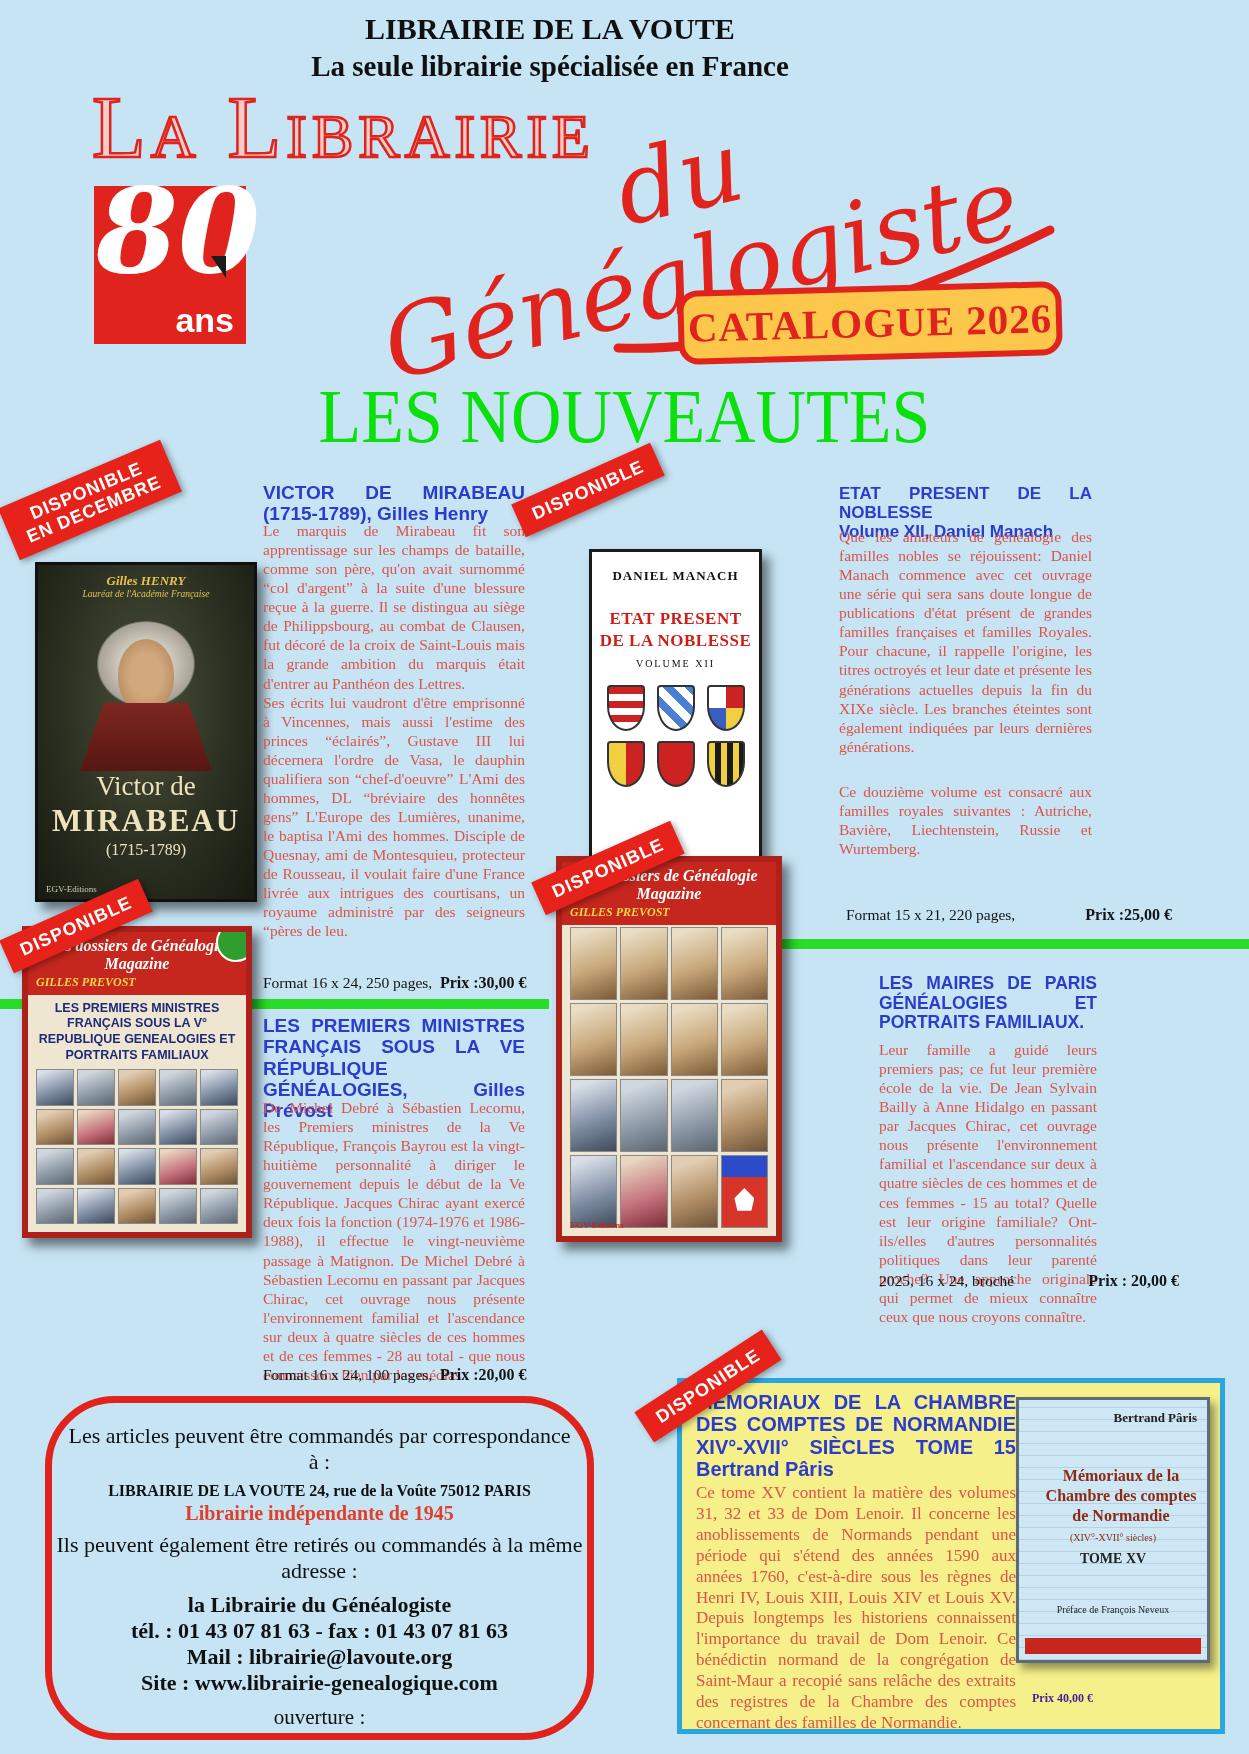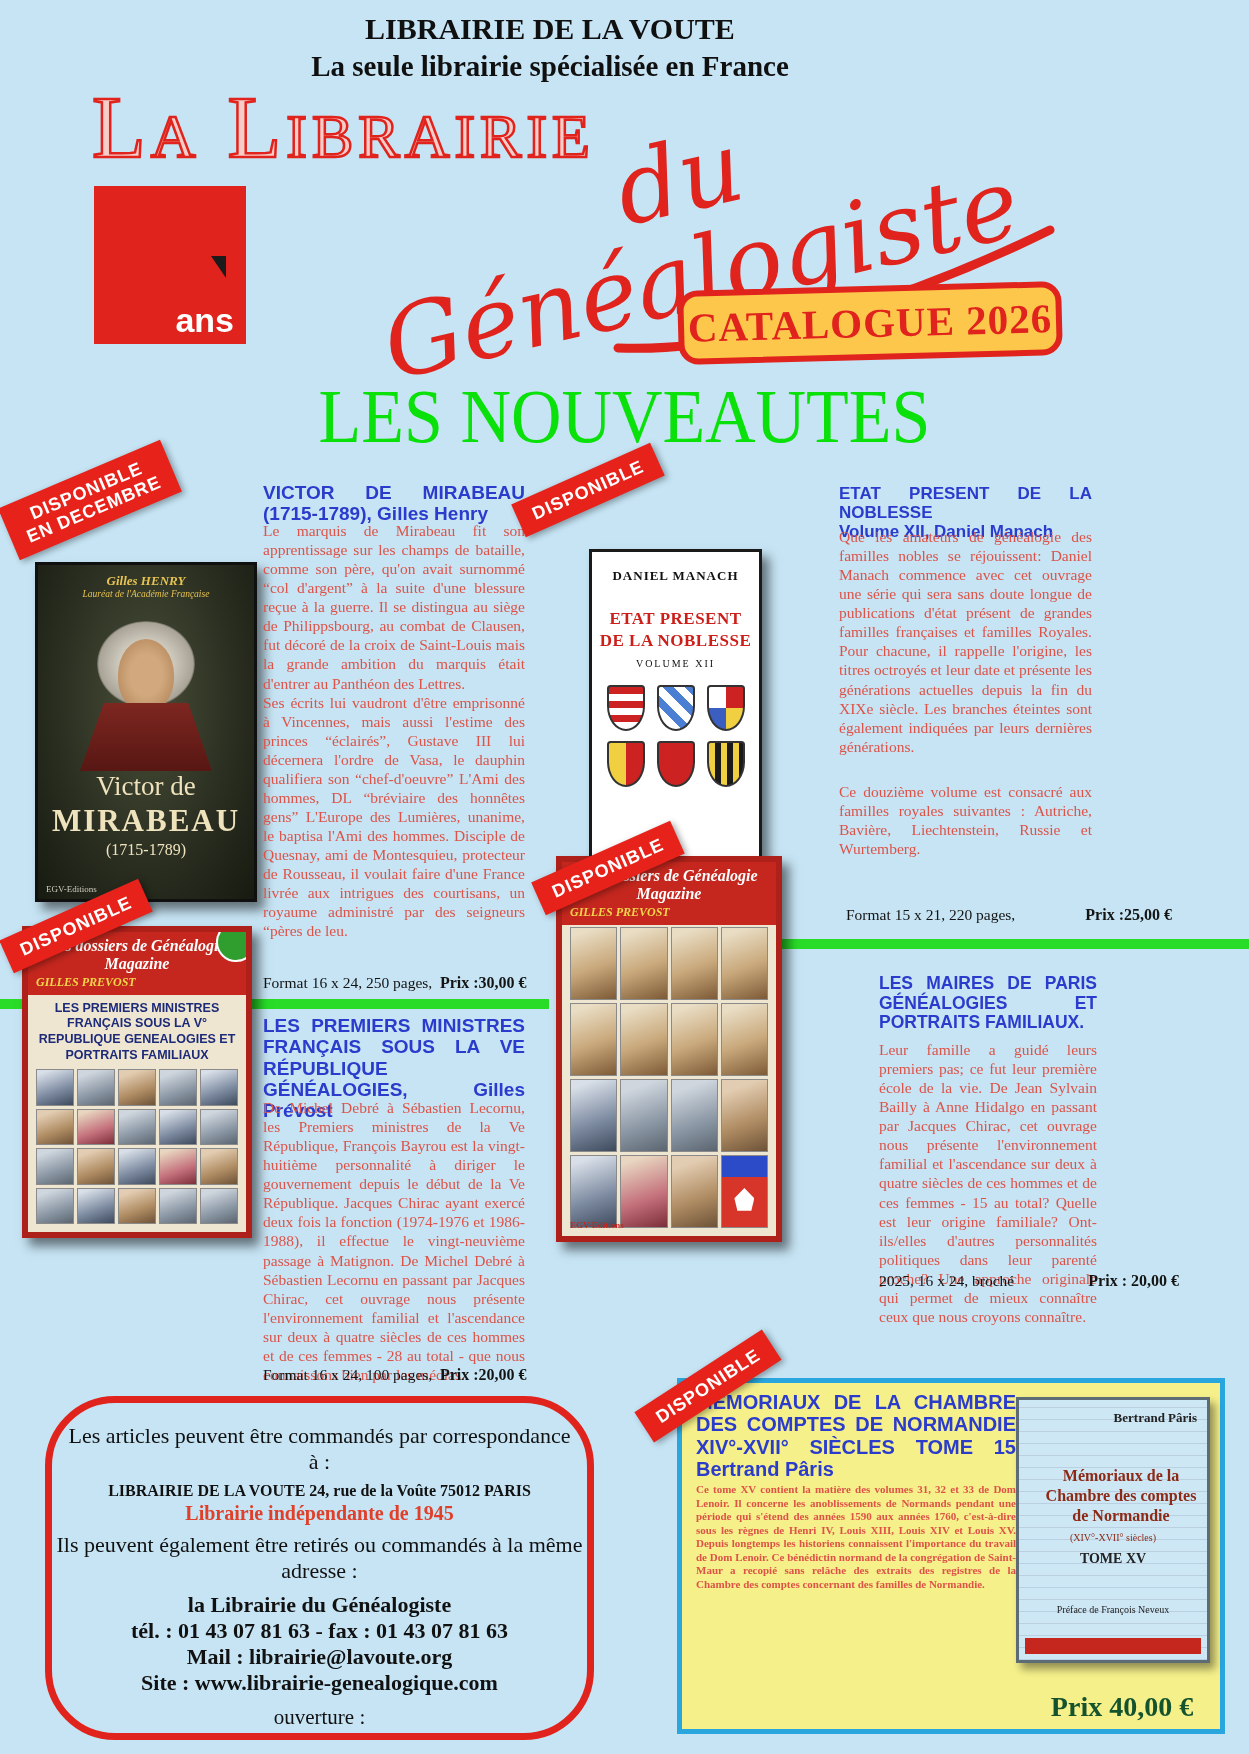--- a/index.html
+++ b/index.html
@@ -114,24 +114,24 @@
   .c5 .st{position:absolute;top:132px;width:100%;text-align:center;font-size:10px;color:#8c2a16;}
   .c5 .tome{position:absolute;top:151px;width:100%;text-align:center;font-weight:bold;font-size:14px;color:#222;}
   .c5 .pre{position:absolute;top:204px;width:100%;text-align:center;font-size:10px;color:#222;}
   .c5 .band{position:absolute;bottom:6px;left:6px;right:6px;height:16px;background:#c5271e;}
 
   
   .panel{position:absolute;left:677px;top:1378px;width:548px;height:356px;background:#f5f08a;
       border:5px solid #2aa6de;box-sizing:border-box;z-index:1;}
   .p-title{position:absolute;left:14px;top:8px;width:320px;color:#2b3ccc;
       font-family:"Liberation Sans",sans-serif;font-weight:bold;font-size:20px;line-height:1.12;text-align:justify;}
-  .p-body{position:absolute;left:14px;top:100px;width:320px;color:#dd5348;font-size:11px;
-      line-height:1.23;text-align:justify;font-weight:bold;}
-  .p-price{position:absolute;left:350px;top:308px;width:180px;text-align:center;font-weight:bold;
-      font-size:28px;color:#14532d;}
+  .p-body{position:absolute;left:14px;top:100px;width:320px;color:#dd5348;font-size:17px;
+      line-height:1.23;text-align:justify;}
+  .p-price{position:absolute;left:350px;top:308px;width:180px;text-align:left;font-weight:bold;
+      font-size:12px;color:#4c1d95;}
 
   
   .contact{position:absolute;left:45px;top:1396px;width:549px;height:344px;border:7px solid #e0231c;
       border-radius:70px;box-sizing:border-box;text-align:center;color:#111;padding-top:16px;z-index:1;}
   .ct1{font-size:22px;margin:4px 14px 7px;}
   .ct2{font-size:16px;font-weight:bold;margin-bottom:2px;}
   .ct3{font-size:20px;font-weight:bold;color:#e0402a;margin-bottom:7px;}
   .ct4{font-size:22px;margin-bottom:8px;}
   .ct5,.ct6,.ct7,.ct8{font-size:22px;font-weight:bold;}
   .ct8{margin-bottom:9px;}
@@ -146,20 +146,21 @@
   <div class="hdr2">La seule librairie spécialisée en France</div>
 
   <svg class="swoosh" width="450" height="140" viewBox="0 0 450 140">
     <path d="M8,126 C150,132 330,62 440,8" stroke="#e0231c" stroke-width="9" fill="none" stroke-linecap="round"></path>
   </svg>
 
   <div class="brand1">La Librairie</div>
   <div class="brand2">du Généalogiste</div>
 
   <div class="badge">
+    <span class="n">80</span>
     <span class="a">ans</span>
   </div>
 
   <div class="pill">CATALOGUE 2026</div>
 
   <div class="nouveautes">LES NOUVEAUTES</div>
 
   <div class="stamp" style="left:2px;top:472px;transform:rotate(-23deg);">
     <div>DISPONIBLE</div>
     <div>EN DECEMBRE</div>

